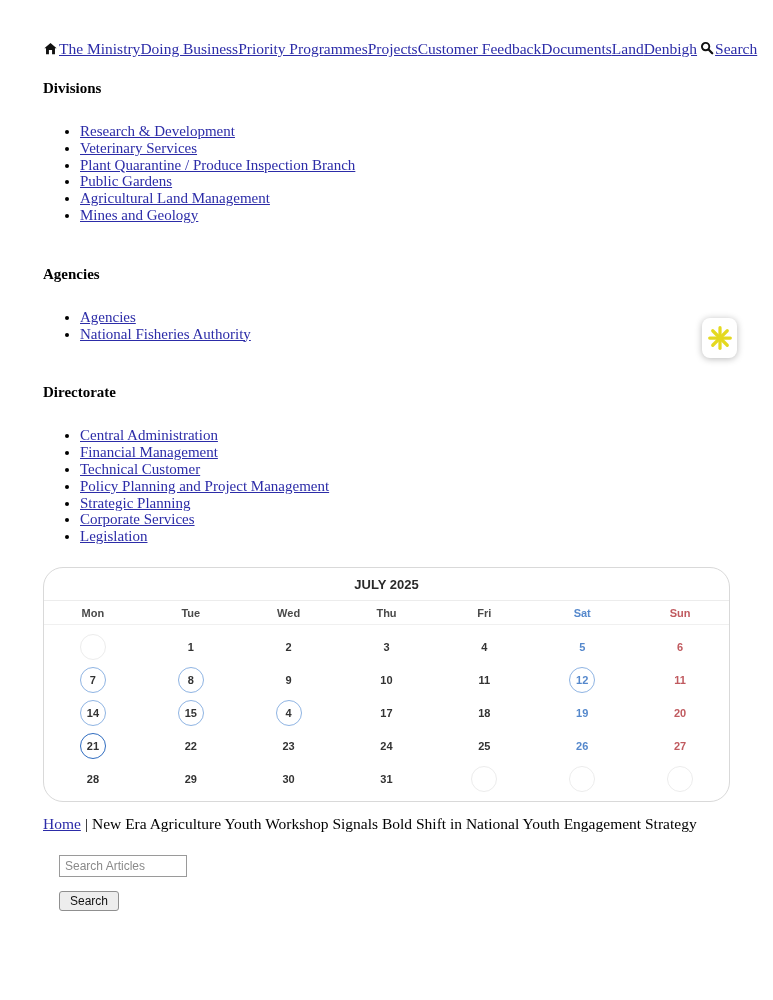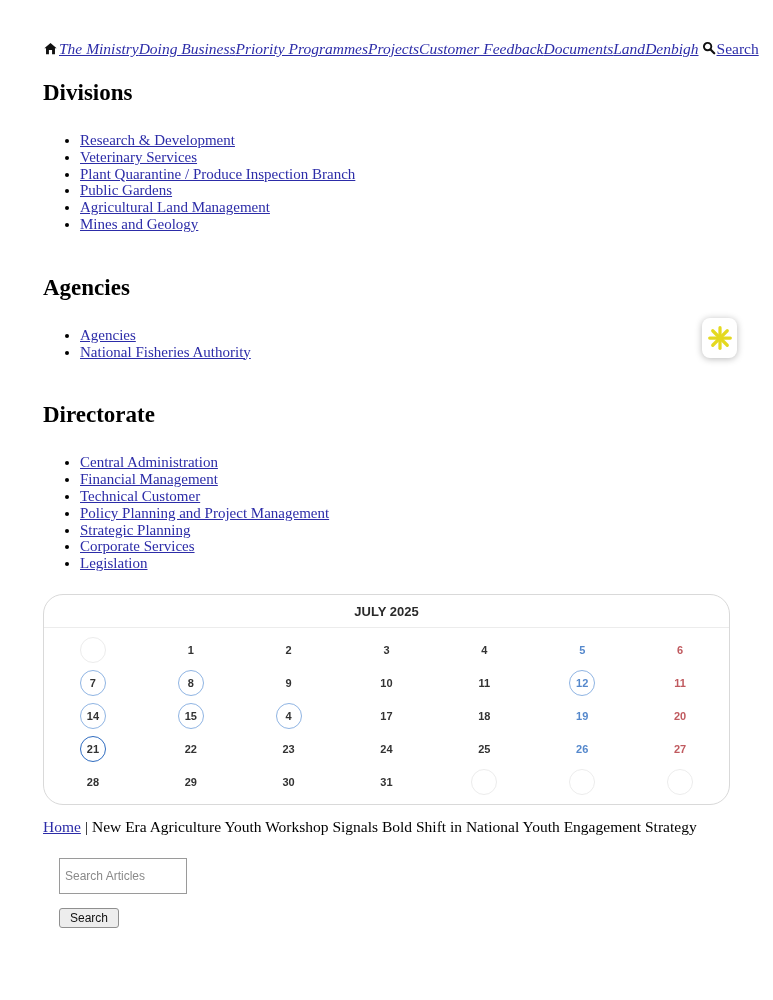--- a/index.html
+++ b/index.html
@@ -12,28 +12,28 @@
     color: #000;
     overflow: hidden;
   }
   .page { padding: 40px 43px 0 43px; }
 
   a { color: var(--link, #2c2ca8); text-decoration: underline; cursor: pointer; }
 
   
   .topnav { font-size: 15.5px; white-space: nowrap; display: flex; align-items: baseline; }
   .topnav .home-link { margin-right: 1px; text-decoration: none; align-self: center; line-height: 0; }
-  .topnav a.navlink { display: inline; font-style: italic; }
+  .topnav a.navlink { display: inline; }
   .topnav .navsearch { margin-left: 3px; display: inline-flex; align-items: baseline; gap: 1px; }
   .topnav .navsearch svg { position: relative; top: 1px; }
 
   
   section.group { margin-top: 42px; }
   section.group:first-child { margin-top: 22px; }
-  h2.sec-title { font-size: 23px; font-weight: 700; color: #000; }
+  h2.sec-title { font-size: 15px; font-weight: 700; color: #000; }
   section.group ul { margin-top: 26px; padding-left: 37px; list-style: disc; }
   section.group li { font-size: 15px; line-height: 16.8px; }
 
   
   .calendar {
     margin-top: 22px;
     border: 1px solid #d9d9d9;
     border-radius: 20px;
     font-family: "Liberation Sans", sans-serif;
     background: #fff;
@@ -77,21 +77,21 @@
 
   
   .breadcrumb { margin-top: 13px; font-size: 15.5px; color: #000; }
   .breadcrumb .sep { margin: 0 4px; }
 
   
   .search-area { margin-top: 22px; margin-left: 16px; font-family: "Liberation Sans", sans-serif; }
   .search-area input {
     width: 128px; height: 20px;
     border: 1px solid #9a9a9a;
-    font-size: 12px; padding: 17px 5px;
+    font-size: 12px; padding: 10px 5px;
     font-family: "Liberation Sans", sans-serif;
     color: #333; background: #fff;
   }
   .search-area input::placeholder { color: #8a8a8a; }
   .search-area button {
     display: block;
     margin-top: 14px;
     font-size: 12px;
     font-family: "Liberation Sans", sans-serif;
     background: #ededed;
@@ -163,20 +163,29 @@
           <li><a>Policy Planning and Project Management</a></li>
           <li><a>Strategic Planning</a></li>
           <li><a>Corporate Services</a></li>
           <li><a>Legislation</a></li>
         </ul>
       </section>
     </main>
 
   <section class="calendar">
     <div class="cal-title">JULY 2025</div>
+    <div class="cal-weekdays" id="cal-weekdays">
+        <div class="wd">Mon</div>
+        <div class="wd">Tue</div>
+        <div class="wd">Wed</div>
+        <div class="wd">Thu</div>
+        <div class="wd">Fri</div>
+        <div class="wd sat">Sat</div>
+        <div class="wd sun">Sun</div>
+      </div>
     <div class="cal-grid" id="cal-grid">
         <div class="cell">
           <div class="day empty"></div>
         </div>
         <div class="cell">
           <div class="day">1</div>
         </div>
         <div class="cell">
           <div class="day">2</div>
         </div>

